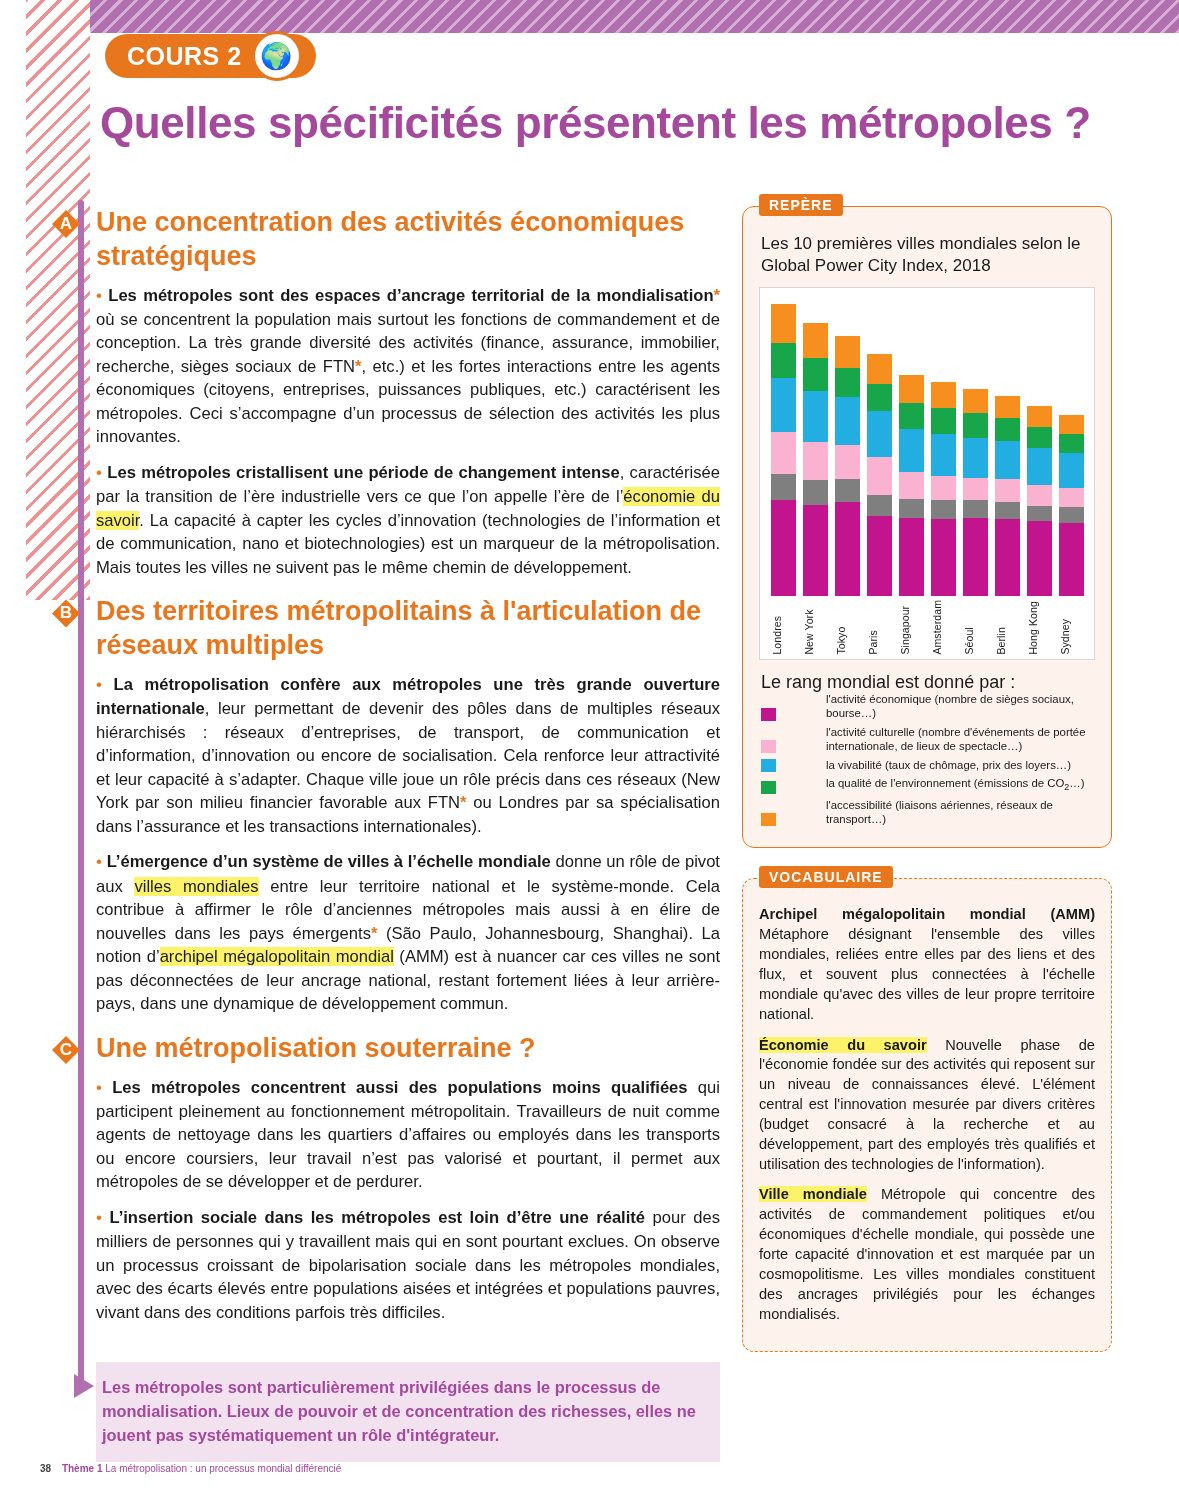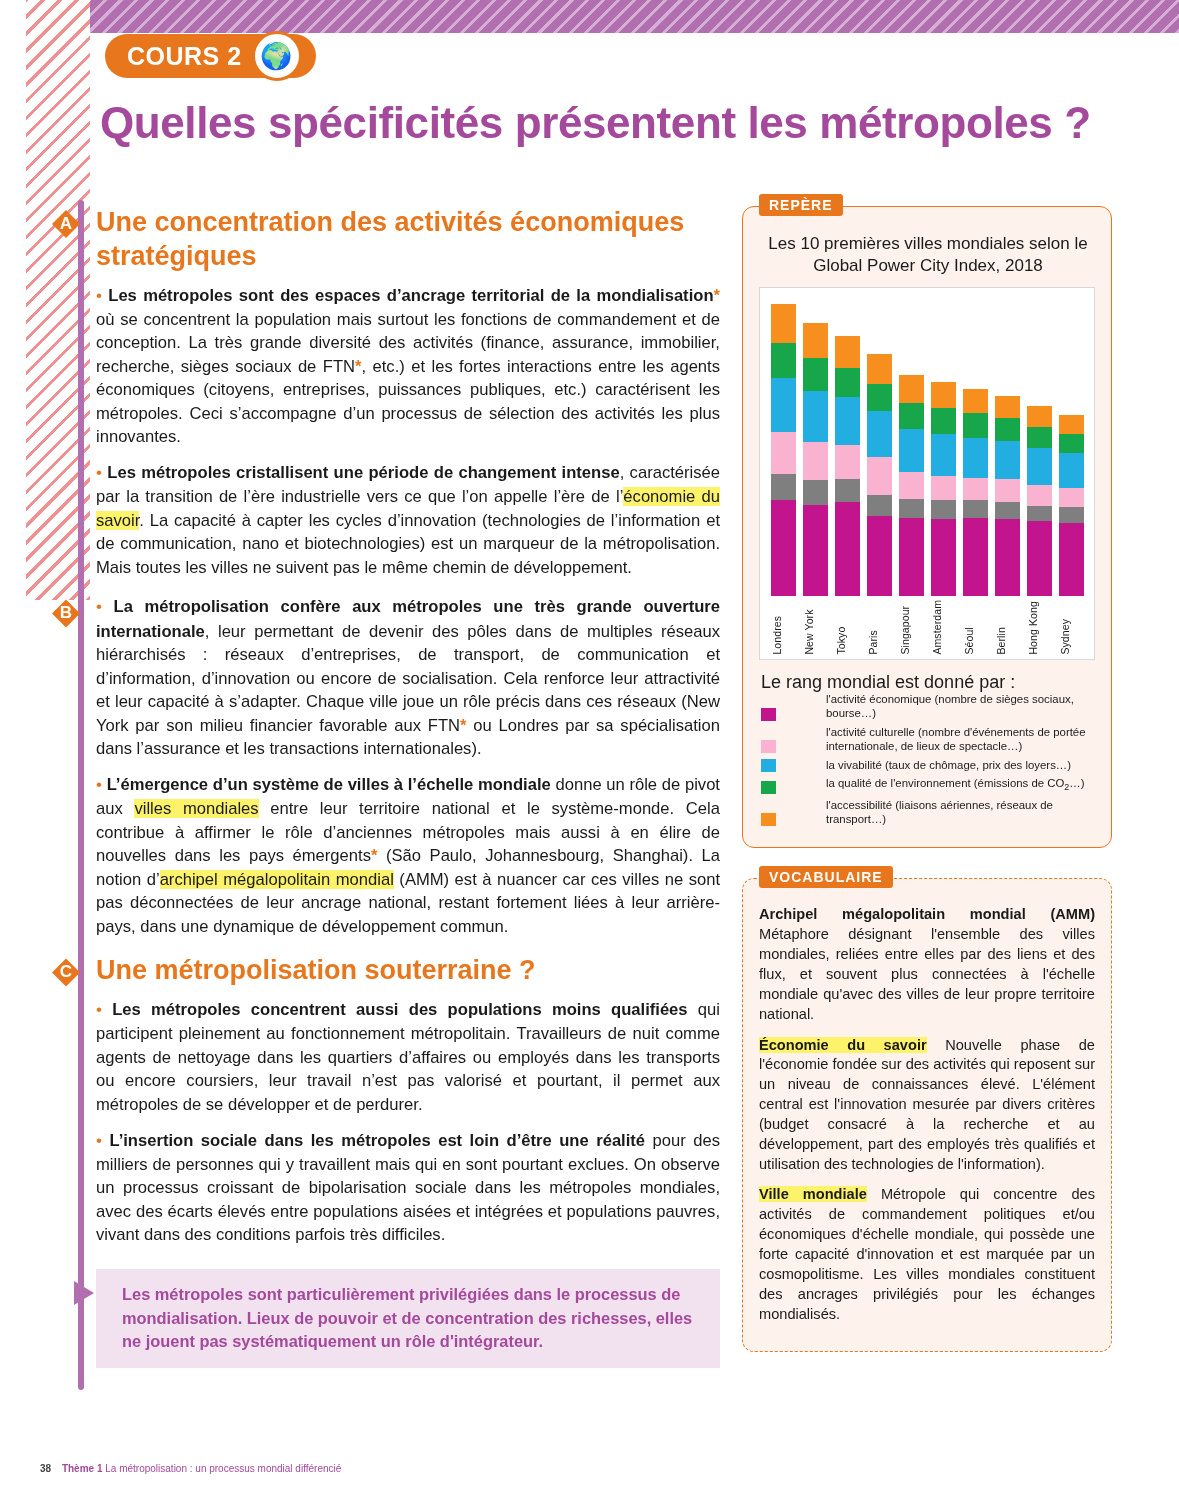--- a/index.html
+++ b/index.html
@@ -69,42 +69,42 @@
     color:#1a1a1a;
   }
   .para .bull{color:#e8761c;font-size:17px;}
   .b{font-weight:bold;}
   .hl{background:#fdf36b;}
   .star{color:#e8761c;font-weight:bold;}
   .sec-block{position:relative;margin-bottom:16px;}
   .sec-block.b2{margin-top:14px;}
   
   .concl{
-    position:relative;margin-top:22px;background:#f2e2f0;
-    padding:14px 16px 14px 26px;
+    position:relative;margin-top:38px;background:#f2e2f0;
+    padding:14px 16px 14px 6px;
     color:#a4499b;font-weight:bold;font-size:16.4px;line-height:1.45;
   }
   .concl-arrow{
     position:absolute;left:-22px;top:12px;width:0;height:0;
     border-top:12px solid transparent;border-bottom:12px solid transparent;
     border-left:20px solid #b16fb0;
   }
   
   .col-right{position:absolute;left:742px;top:206px;width:370px;}
   .card{
     border:1.6px solid #e8761c;border-radius:12px;
     background:#fdf3ec;position:relative;padding:26px 16px 16px 16px;
   }
   .card.dashed{border-style:dashed;background:#fdf3ec;}
   .card-tag{
     position:absolute;top:-13px;left:16px;background:#e8761c;color:#fff;
     font-size:14px;font-weight:bold;letter-spacing:1px;padding:3px 10px;
     border-radius:3px;
   }
-  .repere-title{font-size:17px;line-height:1.3;margin:0 0 10px 2px;text-align:center;}
+  .repere-title{font-size:17px;line-height:1.3;margin:0 0 10px 2px;}
   .chart-box{
     background:#ffffff;border:1px solid #d8d8d8;padding:8px 6px 4px 6px;
   }
   .chart-area{height:300px;display:flex;align-items:flex-end;gap:7px;justify-content:center;}
   .bar{width:25px;display:flex;flex-direction:column;justify-content:flex-end;}
   .seg{width:100%;}
   .xlabels{display:flex;gap:7px;justify-content:center;margin-top:4px;}
   .xlab{
     width:25px;font-size:10.5px;writing-mode:vertical-rl;transform:rotate(180deg);
     white-space:nowrap;letter-spacing:.1px;
@@ -153,20 +153,21 @@
       <span class="bull">•</span>&nbsp;<span class="b">Les métropoles sont des espaces d’ancrage territorial de la mondialisation</span><span class="star">*</span>
       où se concentrent la population mais surtout les fonctions de commandement et de conception. La très grande diversité des activités (finance, assurance, immobilier, recherche, sièges sociaux de FTN<span class="star">*</span>, etc.) et les fortes interactions entre les agents économiques (citoyens, entreprises, puissances publiques, etc.) caractérisent les métropoles. Ceci s’accompagne d’un processus de sélection des activités les plus innovantes.
     </p>
     <p class="para">
       <span class="bull">•</span>&nbsp;<span class="b">Les métropoles cristallisent une période de changement intense</span>, caractérisée par la transition de l’ère industrielle vers ce que l’on appelle l’ère de l’<span class="hl">économie du savoir</span>. La capacité à capter les cycles d’innovation (technologies de l’information et de communication, nano et biotechnologies) est un marqueur de la métropolisation. Mais toutes les villes ne suivent pas le même chemin de développement.
     </p>
   </div>
 
   <div class="sec-block b2">
     <div class="letter" style="top:4px">B</div>
+    <div class="sec-title">Des territoires métropolitains à l'articulation de réseaux multiples</div>
     <p class="para">
       <span class="bull">•</span>&nbsp;<span class="b">La métropolisation confère aux métropoles une très grande ouverture internationale</span>, leur permettant de devenir des pôles dans de multiples réseaux hiérarchisés : réseaux d’entreprises, de transport, de communication et d’information, d’innovation ou encore de socialisation. Cela renforce leur attractivité et leur capacité à s’adapter. Chaque ville joue un rôle précis dans ces réseaux (New York par son milieu financier favorable aux FTN<span class="star">*</span> ou Londres par sa spécialisation dans l’assurance et les transactions internationales).
     </p>
     <p class="para">
       <span class="bull">•</span>&nbsp;<span class="b">L’émergence d’un système de villes à l’échelle mondiale</span> donne un rôle de pivot aux <span class="hl">villes mondiales</span> entre leur territoire national et le système-monde. Cela contribue à affirmer le rôle d’anciennes métropoles mais aussi à en élire de nouvelles dans les pays émergents<span class="star">*</span> (São Paulo, Johannesbourg, Shanghai). La notion d’<span class="hl">archipel mégalopolitain mondial</span> (AMM) est à nuancer car ces villes ne sont pas déconnectées de leur ancrage national, restant fortement liées à leur arrière-pays, dans une dynamique de développement commun.
     </p>
   </div>
 
   <div class="sec-block b2">
     <div class="letter" style="top:4px">C</div>

